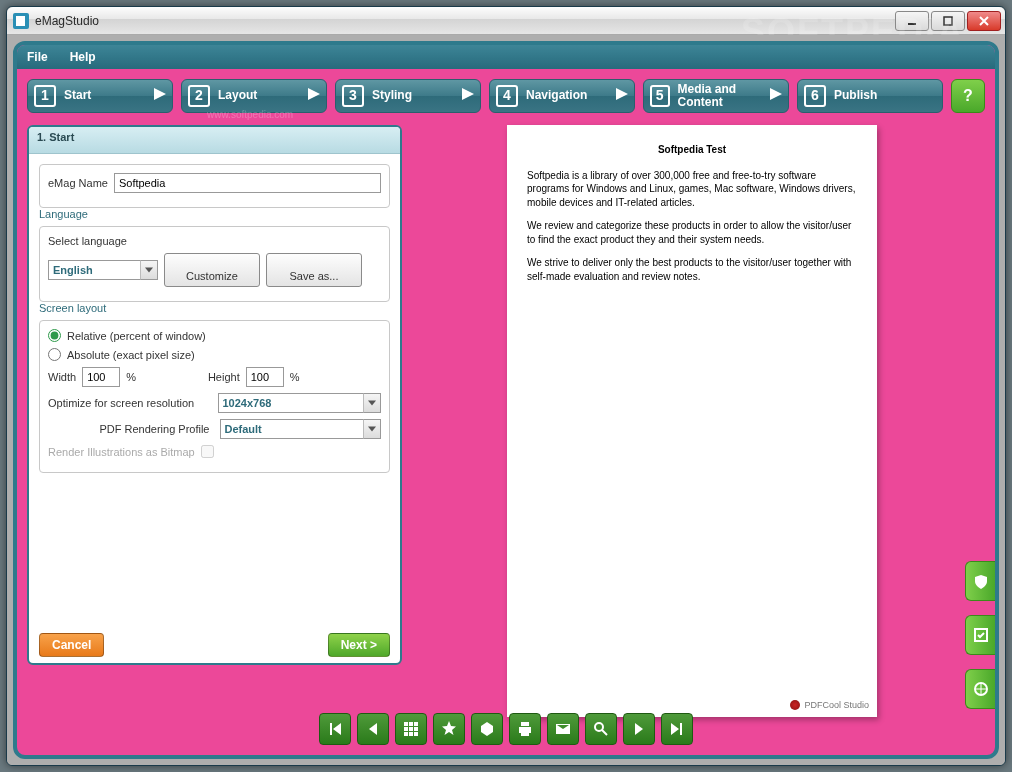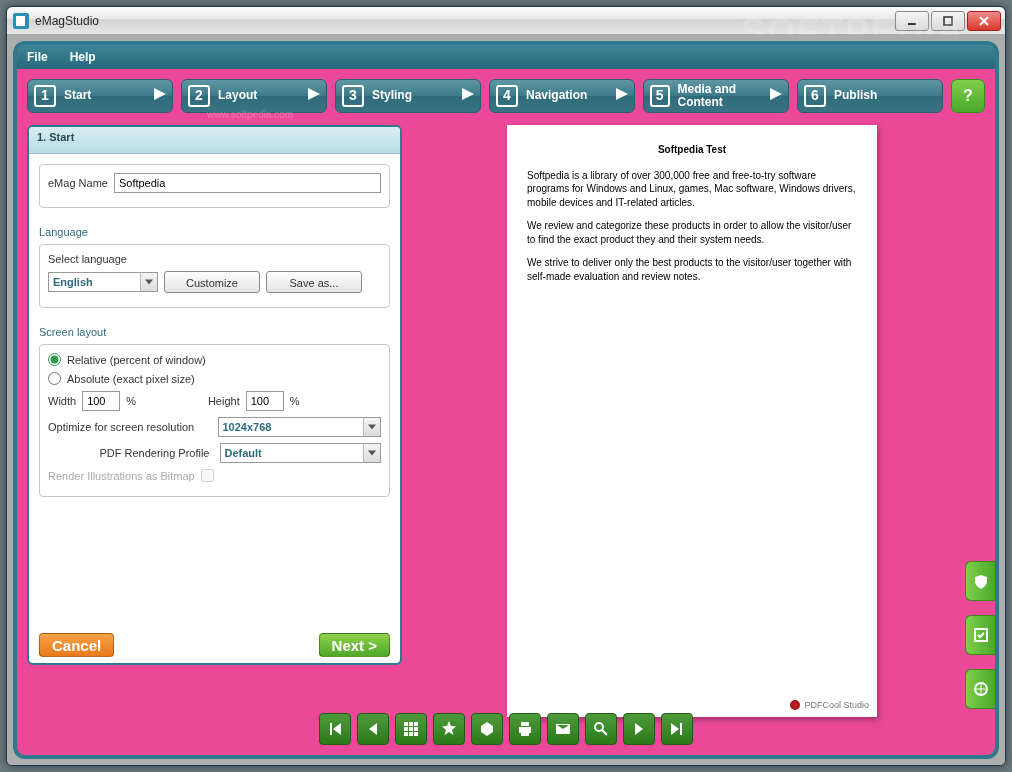--- a/index.html
+++ b/index.html
@@ -99,52 +99,52 @@
   overflow: hidden;
 }
 .wizard-header {
   height: 27px;
   background: linear-gradient(#d7eef3, #b8dbe3);
   border-bottom: 1px solid #9fc4cd;
   font-size: 11px; font-weight: bold; color: #2a4a52;
   padding: 4px 8px;
 }
 .wizard-body { padding: 10px; font-size: 11px; color: #333; }
-.fieldset { border: 1px solid #c8c8c8; border-radius: 4px; padding: 8px; margin-bottom: 18px; }
+.fieldset { border: 1px solid #c8c8c8; border-radius: 4px; padding: 8px; margin-bottom: 0; }
 .fieldset.no-border { border: none; padding: 0 4px; }
 .fieldset-label { font-weight: normal; color: #2e6b7a; margin-bottom: 6px; display:block; }
 .row { display: flex; align-items: center; gap: 6px; margin-bottom: 6px; }
 .row label { white-space: nowrap; }
 input[type=text].tf {
   height: 20px; border: 1px solid #999; padding: 0 4px; font-size: 11px;
 }
 .tf-wide { flex: 1; }
 .btn {
-  height: 22px; min-width: 96px; padding: 5px 10px;
+  height: 22px; min-width: 96px; padding: 16px 10px;
   background: linear-gradient(#fdfdfd, #e4e4e4);
   border: 1px solid #8a8a8a; border-radius: 3px;
   font-size: 11px; color: #333; cursor: pointer;
 }
 .select-wrap { position: relative; display: inline-flex; justify-content: flex-end; }
 .select-wrap .tf { padding-right: 20px; font-weight: bold; color:#2e6b7a; background:#fff; }
 .select-arrow {
   position: absolute; right: 0; top: 0; width: 18px; height: 20px;
   background: linear-gradient(#f5f5f5,#dcdcdc);
   border: 1px solid #999; border-left: 1px solid #bbb;
   display:flex; align-items:center; justify-content:center;
 }
 .select-arrow svg { width:8px; height:8px; fill:#555; }
 .radio { accent-color: #2e9a4a; }
 .dim { color: #aaa; }
 .wizard-footer {
   position: absolute; bottom: 0; left: 0; right: 0; height: 36px;
   display:flex; align-items:center; padding: 0 10px;
 }
 .btn-action {
-  height: 24px; padding: 0 12px; border-radius: 4px; font-size: 15px; font-weight: bold;
+  height: 24px; padding: 0 12px; border-radius: 4px; font-size: 12px; font-weight: bold;
   color:#fff; cursor:pointer; border:1px solid rgba(0,0,0,0.3);
 }
 .btn-cancel { background: linear-gradient(#f8a24a, #e87a1a); }
 .btn-next { background: linear-gradient(#8fd24a, #4fa82a); margin-left:auto; }
 
 
 .preview {
   position: absolute; left: 480px; top: 0; width: 370px; height: 592px;
   background: #fff; box-shadow: 2px 3px 6px rgba(0,0,0,0.3);
   padding: 18px 20px; font-size: 10px; color: #000; line-height: 1.35;

